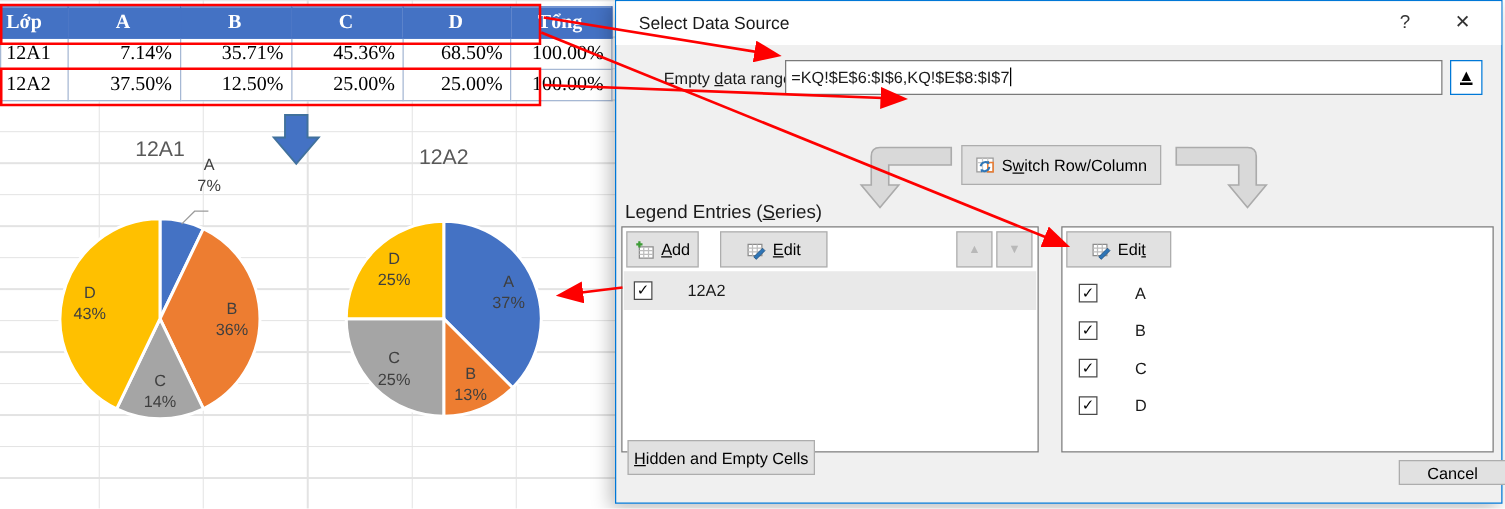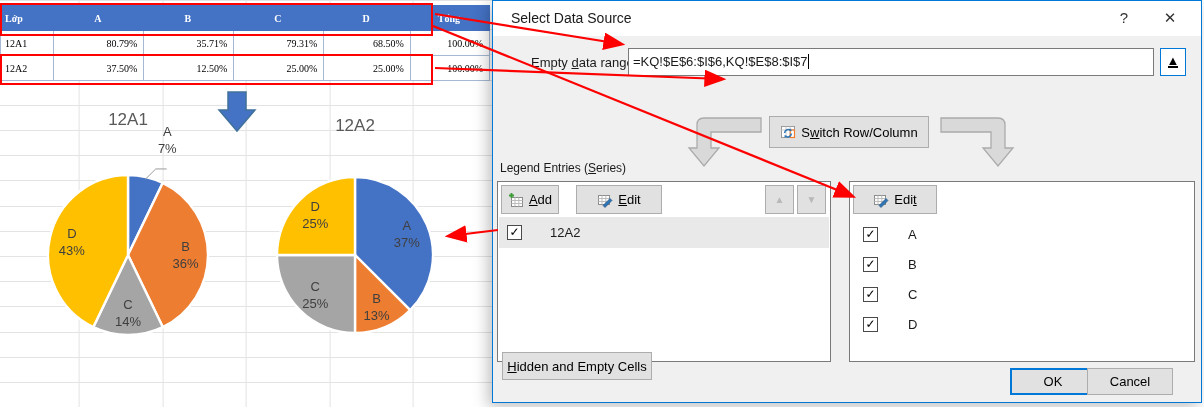--- a/index.html
+++ b/index.html
@@ -5,21 +5,21 @@
   html,body{margin:0;padding:0;background:#fff;}
   #screen{position:relative;width:1204px;height:407px;overflow:hidden;
     font-family:"Liberation Sans",sans-serif;background:#fff;}
   
   #sheet{position:absolute;left:0;top:0;width:492px;height:407px;background:#fff;
     background-image:
       repeating-linear-gradient(to bottom, transparent 0 24.2px, #e3e3e3 24.2px 25.2px),
       repeating-linear-gradient(to right, transparent 0 82.4px, #e3e3e3 82.4px 83.4px);
     background-position:0 5px,-3.4px 0;}
   #xltable{position:absolute;left:0;top:5px;width:490px;border-collapse:collapse;
-    font-family:"Liberation Serif",serif;font-size:10px;color:#000;background:#fff;}
+    font-family:"Liberation Serif",serif;font-size:16px;color:#000;background:#fff;}
   #xltable td{border:1px solid #a6b8d4;padding:1px 6px 1px 4px;height:22px;white-space:nowrap;}
   #xltable tr.hdr td{background:#4472C4;color:#fff;font-weight:bold;border-color:#4472C4;}
   #xltable td.c0{width:46px;text-align:left;}
   #xltable td.num{text-align:right;}
   #xltable tr.hdr td.hc{text-align:center;}
   
   .redbox{position:absolute;border:2.5px solid #FE0000;pointer-events:none;}
   
   .pietitle{position:absolute;width:120px;text-align:center;font-size:17px;color:#595959;}
   
@@ -36,39 +36,39 @@
   #rangelabel{position:absolute;left:38px;top:54px;}
   #rangeinput{position:absolute;left:135px;top:47px;width:516px;height:26px;background:#fff;
     border:1px solid #7a7a7a;padding:0 4px;line-height:26px;white-space:nowrap;overflow:hidden;}
   #cursor{display:inline-block;width:1px;height:15px;background:#000;vertical-align:-3px;}
   #collapsebtn{position:absolute;left:667px;top:47px;width:24px;height:26px;background:#fff;
     border:1px solid #0078D7;text-align:center;line-height:24px;font-size:13px;color:#000;}
   #collapsebtn .bar{display:block;margin:-7px auto 0;width:10px;height:2px;background:#000;}
   .btn{position:absolute;background:#E1E1E1;border:1px solid #ADADAD;box-sizing:border-box;
     display:flex;align-items:center;justify-content:center;gap:5px;font-size:13px;color:#000;}
   #switchbtn{left:276px;top:115px;width:160px;height:32px;}
-  .seclabel{position:absolute;top:160px;font-size:12px;}
+  .seclabel{position:absolute;top:160px;font-size:15px;}
   #legendlabel{left:7px;}
   #axislabel{left:358px;}
   .listbox{position:absolute;top:180px;height:181px;background:#fff;border:1px solid #7a7a7a;box-sizing:border-box;}
   #legendbox{left:4px;width:334px;}
   #axisbox{left:356px;width:346px;}
   .minibtn{height:29px;}
   .arrbtn{width:29px;color:#b8b8b8;font-size:10px;}
   .listrow{position:absolute;left:1px;right:1px;height:31px;display:flex;align-items:center;}
   .cb{width:15px;height:15px;background:#fff;border:1px solid #4a4a4a;box-sizing:border-box;
     font-size:12px;line-height:13px;text-align:center;color:#000;flex:0 0 15px;}
   .rowlabel{margin-left:30px;}
   #seriesrow{top:35px;background:#E9E9E9;}
   #seriesrow .cb{margin-left:8px;}
   #seriesrow .rowlabel{margin-left:28px;}
   .axisrow .cb{margin-left:12px;}
   #hiddenbtn{left:9px;top:351px;width:150px;height:28px;}
   #okbtn{left:517px;top:367px;width:86px;height:27px;border:2px solid #0078D7;}
-  #cancelbtn{left:594px;top:367px;width:86px;height:27px;}
+  #cancelbtn{left:626px;top:367px;width:86px;height:20px;}
   .icon16{width:16px;height:16px;flex:0 0 16px;}
   svg text{font-family:"Liberation Sans",sans-serif;}
   #redoverlay{position:absolute;left:0;top:0;z-index:10;pointer-events:none;}
   #pies{position:absolute;left:0;top:0;z-index:3;}
   #dlg{z-index:5;}
 </style>
 </head>
 <body>
 
 <div id="screen">
@@ -79,23 +79,23 @@
           <tr class="hdr">
         <td class="c0">Lớp</td>
         <td class="hc" style="width:88px">A</td>
         <td class="hc" style="width:88px">B</td>
         <td class="hc" style="width:88px">C</td>
         <td class="hc" style="width:84px">D</td>
         <td class="hc" style="width:74px">Tổng</td>
       </tr>
       <tr>
         <td class="c0">12A1</td>
-        <td class="num">80.79%</td>
+        <td class="num">7.14%</td>
         <td class="num">35.71%</td>
-        <td class="num">79.31%</td>
+        <td class="num">45.36%</td>
         <td class="num">68.50%</td>
         <td class="num">100.00%</td>
       </tr>
       <tr>
         <td class="c0">12A2</td>
         <td class="num">37.50%</td>
         <td class="num">12.50%</td>
         <td class="num">25.00%</td>
         <td class="num">25.00%</td>
         <td class="num">100.00%</td>
@@ -227,23 +227,20 @@
       </div>
       <div class="listrow axisrow" style="top:127px;">
         <span class="cb">✓</span>
         <span class="rowlabel">D</span>
       </div>
     </div>
 
     <div id="hiddenbtn" class="btn">
         <span><span class="u">H</span><span>idden and Empty Cells</span></span>
       </div>
-    <div id="okbtn" class="btn">
-        <span>OK</span>
-      </div>
     <div id="cancelbtn" class="btn">
         <span>Cancel</span>
       </div>
   </div>
 
   <svg id="redoverlay" width="1204" height="407">
     <defs>
       <marker id="ra" markerWidth="10" markerHeight="8" refX="8" refY="4" orient="auto">
         <path d="M0,0 L10,4 L0,8 Z" fill="#FE0000"></path>
       </marker>

